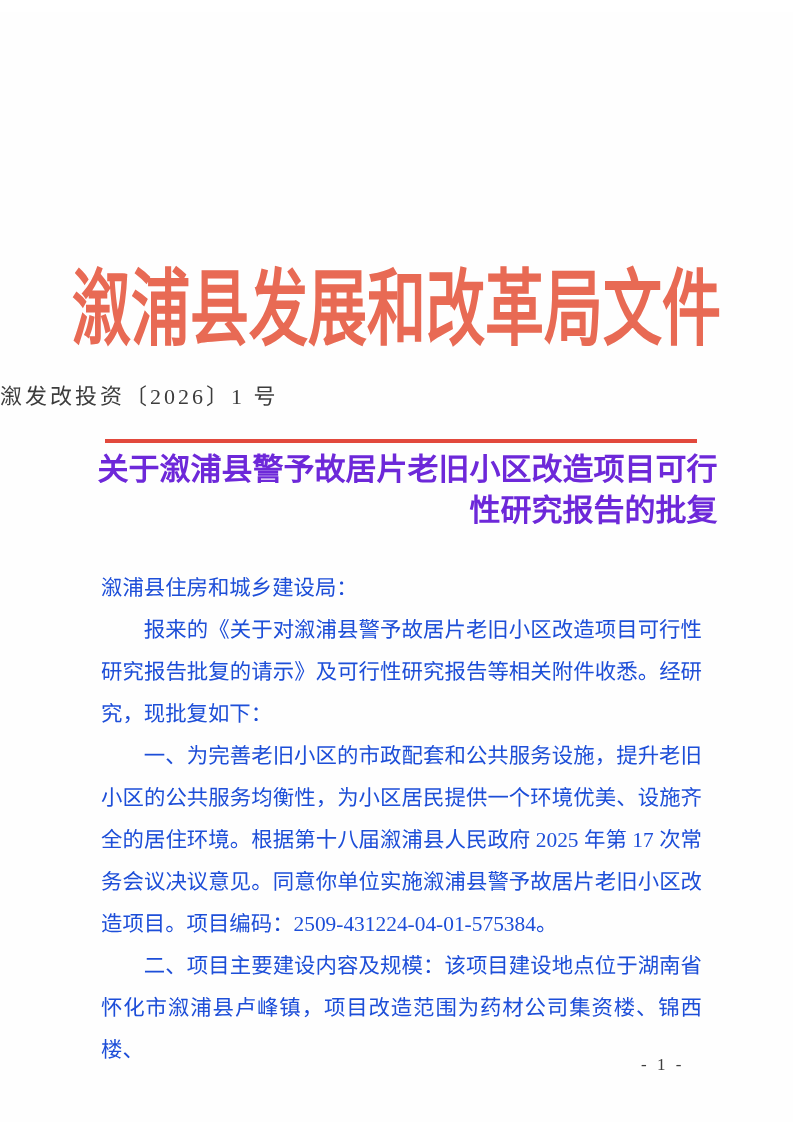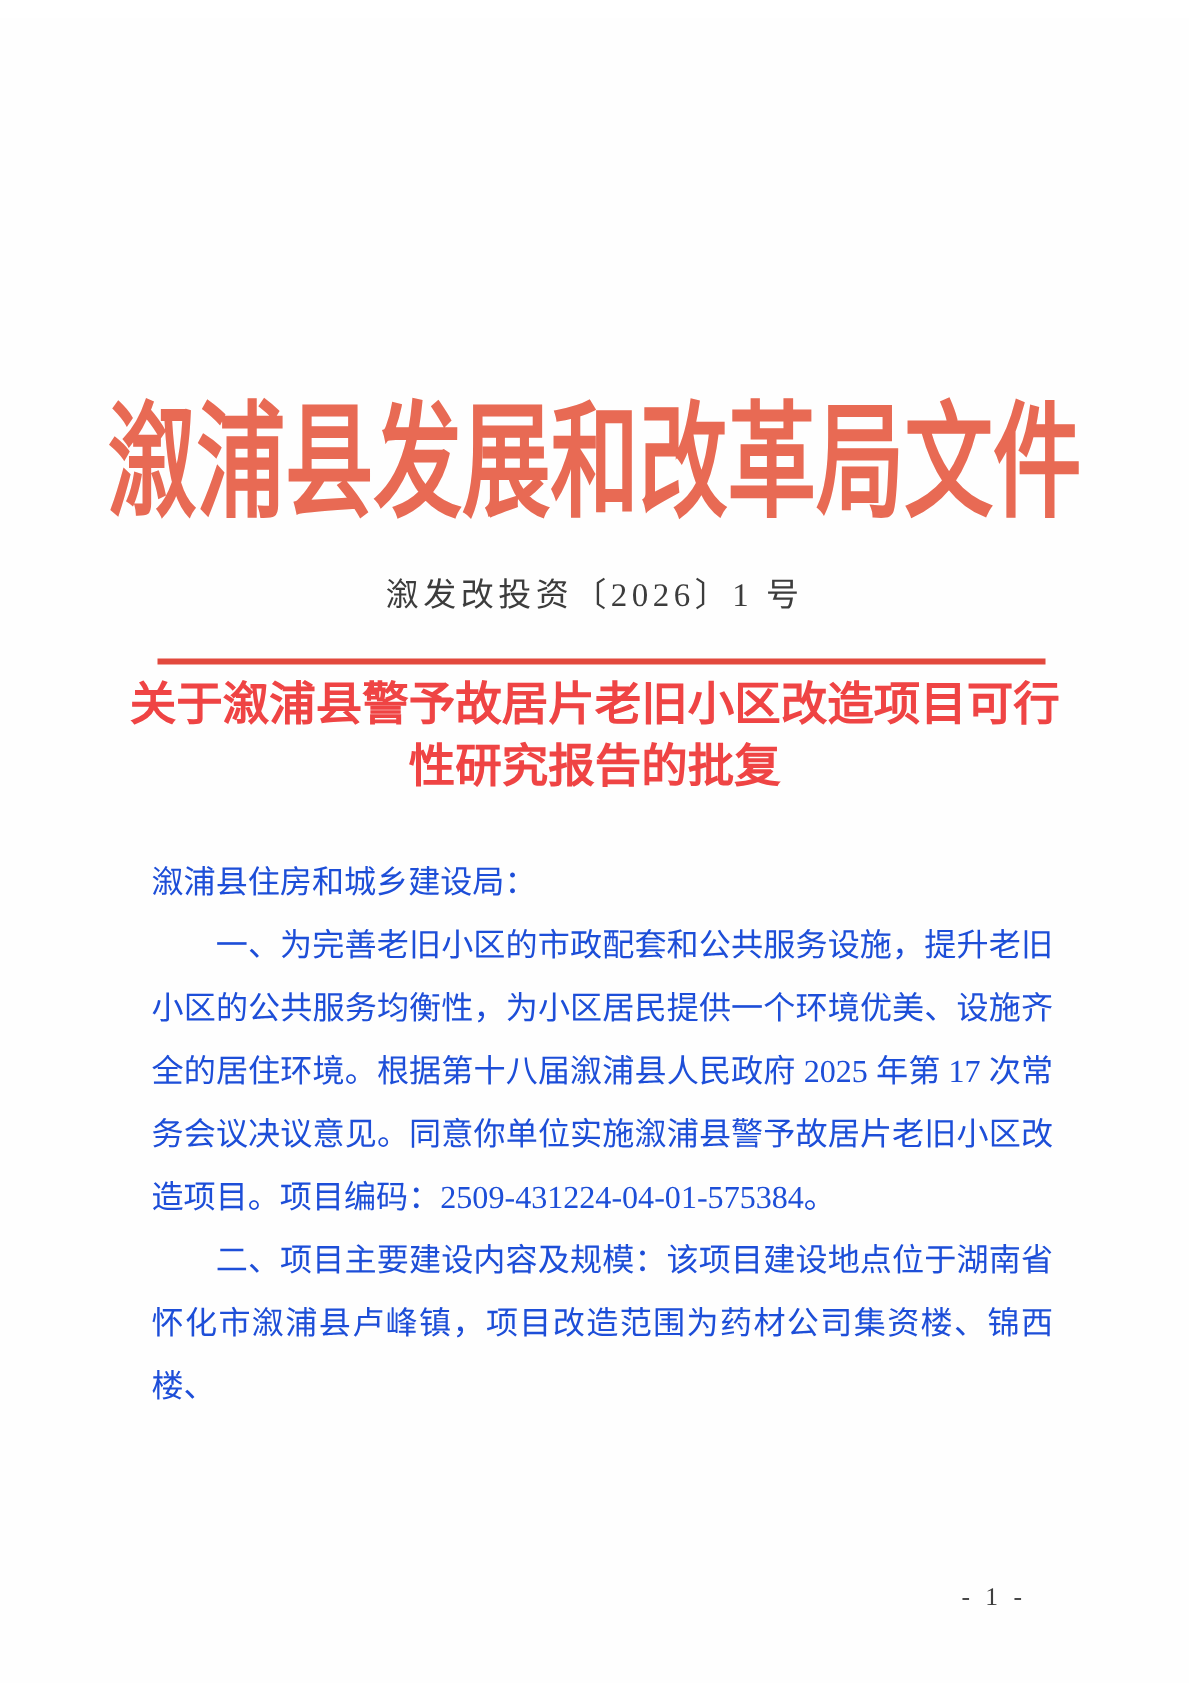--- a/index.html
+++ b/index.html
@@ -31,21 +31,21 @@
     transform: scaleY(1.42);
     transform-origin: center top;
     white-space: nowrap;
   }
   
   .doc-number {
     position: absolute;
     top: 366px;
     left: 0;
     width: 100%;
-    text-align: center;
+    text-align: left;
     font-size: 22px;
     letter-spacing: 3px;
     color: #3c3c3c;
   }
   
   .red-divider {
     position: absolute;
     top: 427px;
     left: 105px;
     width: 592px;
@@ -53,25 +53,25 @@
     background: #e2493d;
   }
   
   .doc-title {
     position: absolute;
     top: 437px;
     left: 50%;
     transform: translateX(-50%);
     width: 642px;
     margin: 0;
-    text-align: center;
+    text-align: right;
     font-size: 31px;
     line-height: 41px;
     font-weight: bold;
-    color: #ef4444;
+    color: #6d28d9;
   }
   
   .body-block {
     position: absolute;
     top: 555px;
     left: 101px;
     width: 601px;
     font-size: 21.4px;
     line-height: 42px;
     color: #1d4ed8;
@@ -107,20 +107,21 @@
 
   <div class="doc-number">溆发改投资〔2026〕1 号</div>
 
   <div class="red-divider"></div>
 
   <h1 class="doc-title">关于溆浦县警予故居片老旧小区改造项目可行性研究报告的批复</h1>
 
   <div class="body-block">
     <p class="salutation">溆浦县住房和城乡建设局：</p>
     <div>
+        <p class="body-paragraph">报来的《关于对溆浦县警予故居片老旧小区改造项目可行性研究报告批复的请示》及可行性研究报告等相关附件收悉。经研究，现批复如下：</p>
         <p class="body-paragraph">一、为完善老旧小区的市政配套和公共服务设施，提升老旧小区的公共服务均衡性，为小区居民提供一个环境优美、设施齐全的居住环境。根据第十八届溆浦县人民政府 2025 年第 17 次常务会议决议意见。同意你单位实施溆浦县警予故居片老旧小区改造项目。项目编码：2509-431224-04-01-575384。</p>
         <p class="body-paragraph">二、项目主要建设内容及规模：该项目建设地点位于湖南省怀化市溆浦县卢峰镇，项目改造范围为药材公司集资楼、锦西楼、</p>
       </div>
   </div>
 
   <div class="page-number">- 1 -</div>
 
 </div>
 
 </body></html>

